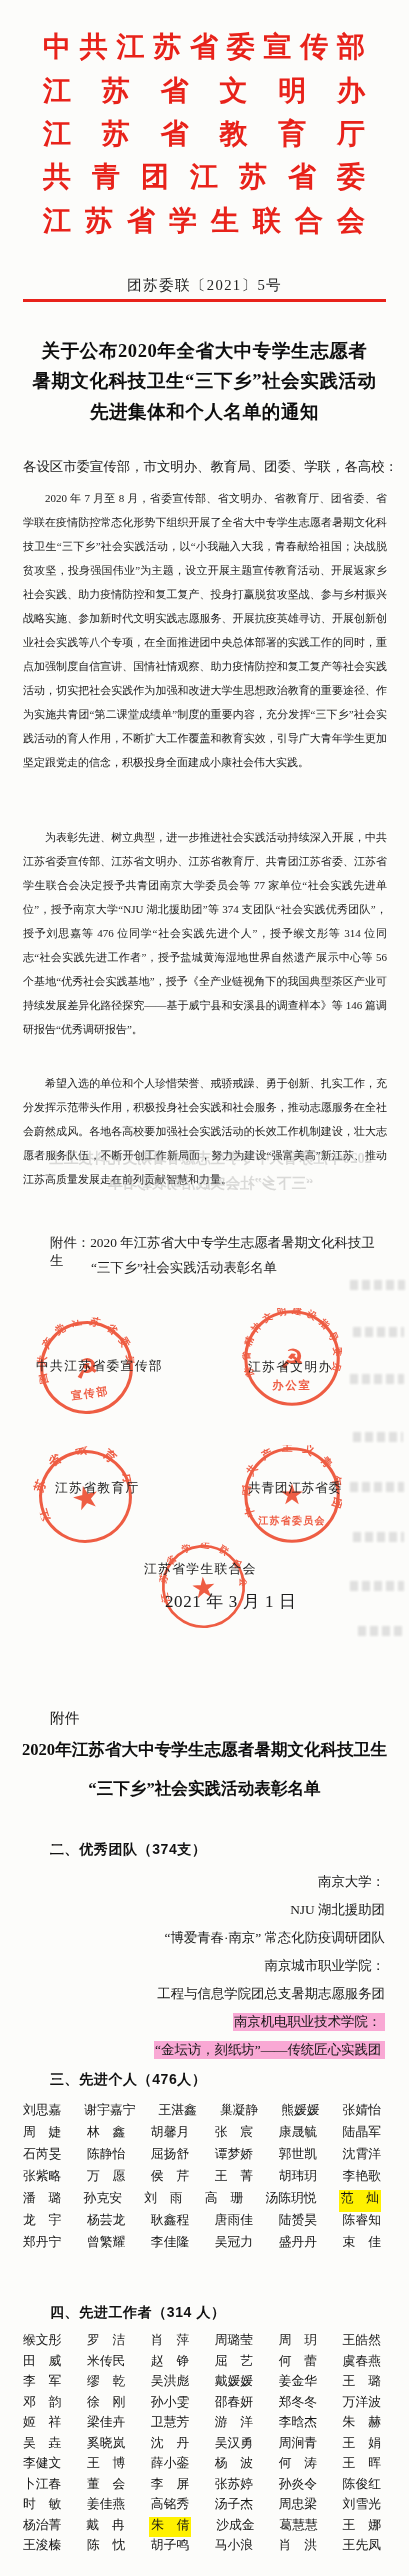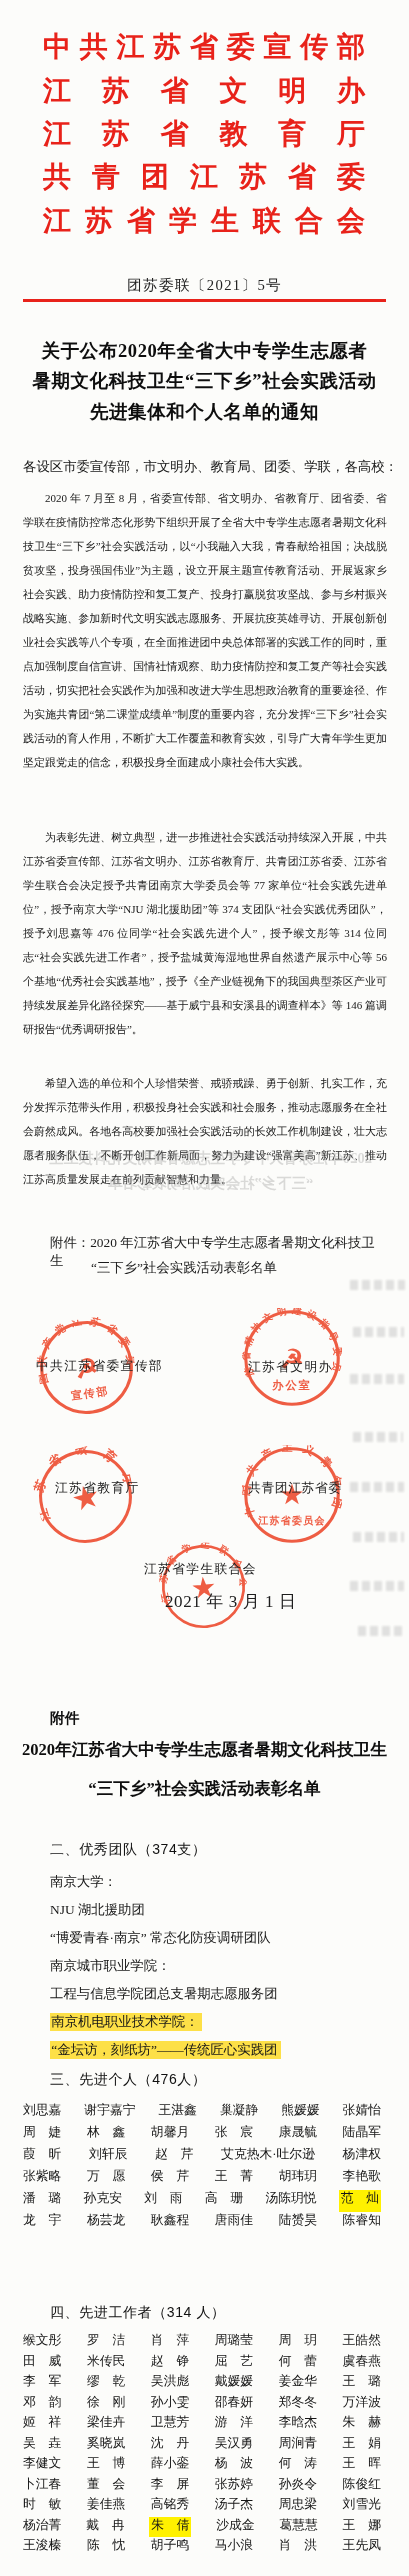--- a/index.html
+++ b/index.html
@@ -33,30 +33,30 @@
   .s1{left:38px;top:1319px;width:97px;height:97px;transform:rotate(-8deg);}
   .s2{left:242px;top:1308px;width:100px;height:100px;}
   .s3{left:37px;top:1448px;width:97px;height:97px;transform:rotate(-14deg);}
   .s4{left:242px;top:1445px;width:100px;height:100px;}
   .s5{left:160px;top:1543px;width:87px;height:87px;transform:rotate(-5deg);}
   .seal-label{position:absolute;z-index:3;font-size:12.8px;letter-spacing:1.3px;color:#1d1d1d;white-space:nowrap;}
   .sl1{left:36px;top:1358px}.sl2{left:248px;top:1359px}.sl3{left:55px;top:1480px}
   .sl4{left:248px;top:1480px;letter-spacing:0.6px}.sl5{left:144px;top:1561px}
   .sign-date{position:absolute;z-index:3;left:165px;top:1590px;font-size:17px;color:#1d1d1d;letter-spacing:0.6px;}
   
-  .attach-label{position:absolute;left:50px;top:1709px;font-size:14.7px;font-weight:700;
+  .attach-label{position:absolute;left:50px;top:1709px;font-size:14.7px;font-weight:400;
         font-family:"Liberation Sans","DejaVu Sans",sans-serif;color:#111;}
   .attach-title{position:absolute;left:0;width:100%;text-align:center;font-size:16.6px;font-weight:700;color:#0e0e0e;}
   .at1{top:1739px}.at2{top:1778px}
-  .sec-heading{position:absolute;left:50px;font-size:14px;font-weight:400;color:#111;
+  .sec-heading{position:absolute;left:50px;font-size:14px;font-weight:700;color:#111;
         font-family:"Liberation Sans","DejaVu Sans",sans-serif;letter-spacing:0.6px;}
   .sh2{top:1841px}.sh3{top:2071px}.sh4{top:2304px}
   #teams{position:absolute;left:50px;top:1872px;width:335px;}
-  .team-line{height:28px;font-size:13.4px;line-height:19px;color:#161616;white-space:nowrap;}
-  .team-line span.hl{background:#fde047;padding:1.3px 3.8px 1.9px 1.3px;}
+  .team-line{height:28px;font-size:13.4px;line-height:19px;color:#161616;white-space:nowrap;text-align:right;}
+  .team-line span.hl{background:#f9a8d4;padding:1.3px 3.8px 1.9px 1.3px;}
   #ind-rows,#wk-rows{position:absolute;left:23px;width:358px;}
   #ind-rows{top:2102px;}
   #wk-rows{top:2332px;}
   .name-row{display:flex;justify-content:space-between;font-size:12.8px;color:#161616;}
   #ind-rows .name-row{height:22px;line-height:16.6px;}
   #wk-rows .name-row{height:20.5px;line-height:16px;}
   .name-cell{white-space:nowrap;}
   .name-cell.hl{background:#fff100;padding:0 1.9px;}
 </style>
 </head>
@@ -175,25 +175,26 @@
       </div>
       <div class="name-row">
         <span class="name-cell">周　婕</span>
         <span class="name-cell">林　鑫</span>
         <span class="name-cell">胡馨月</span>
         <span class="name-cell">张　宸</span>
         <span class="name-cell">康晟毓</span>
         <span class="name-cell">陆晶军</span>
       </div>
       <div class="name-row">
-        <span class="name-cell">葭　昕</span>
-        <span class="name-cell">刘轩辰</span>
-        <span class="name-cell">赵　芹</span>
-        <span class="name-cell">艾克热木·吐尔逊</span>
-        <span class="name-cell">杨津权</span>
+        <span class="name-cell">石芮旻</span>
+        <span class="name-cell">陈静怡</span>
+        <span class="name-cell">屈扬舒</span>
+        <span class="name-cell">谭梦娇</span>
+        <span class="name-cell">郭世凯</span>
+        <span class="name-cell">沈霄洋</span>
       </div>
       <div class="name-row">
         <span class="name-cell">张紫略</span>
         <span class="name-cell">万　愿</span>
         <span class="name-cell">侯　芹</span>
         <span class="name-cell">王　菁</span>
         <span class="name-cell">胡玮玥</span>
         <span class="name-cell">李艳歌</span>
       </div>
       <div class="name-row">
@@ -205,20 +206,28 @@
         <span class="name-cell hl">范　灿</span>
       </div>
       <div class="name-row">
         <span class="name-cell">龙　宇</span>
         <span class="name-cell">杨芸龙</span>
         <span class="name-cell">耿鑫程</span>
         <span class="name-cell">唐雨佳</span>
         <span class="name-cell">陆赟昊</span>
         <span class="name-cell">陈睿知</span>
       </div>
+      <div class="name-row">
+        <span class="name-cell">郑丹宁</span>
+        <span class="name-cell">曾繁耀</span>
+        <span class="name-cell">李佳隆</span>
+        <span class="name-cell">吴冠力</span>
+        <span class="name-cell">盛丹丹</span>
+        <span class="name-cell">束　佳</span>
+      </div>
     </div>
 
   <div class="sec-heading sh4">四、先进工作者（314 人）</div>
   <div id="wk-rows">
       <div class="name-row">
         <span class="name-cell">缑文彤</span>
         <span class="name-cell">罗　洁</span>
         <span class="name-cell">肖　萍</span>
         <span class="name-cell">周璐莹</span>
         <span class="name-cell">周　玥</span>

